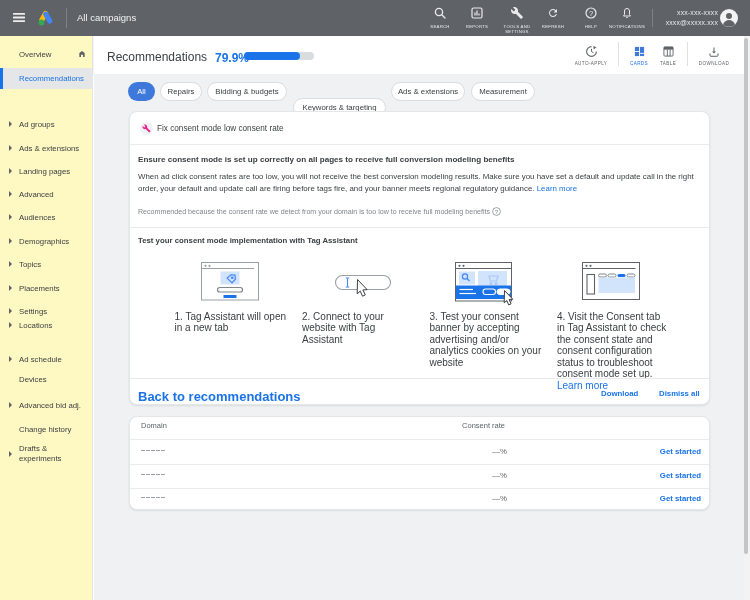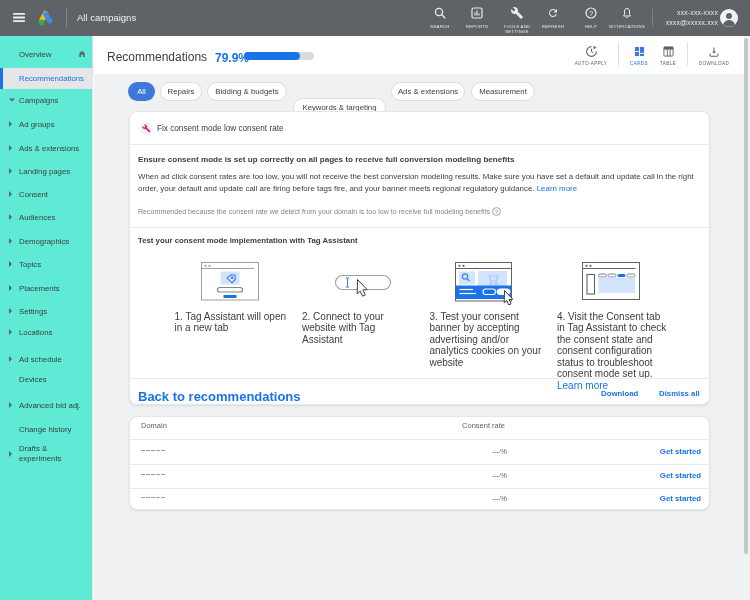--- a/index.html
+++ b/index.html
@@ -4,21 +4,21 @@
 <style>
 *{margin:0;padding:0;box-sizing:border-box;}
 html,body{width:750px;height:600px;overflow:hidden;background:#fff;font-family:"Liberation Sans",sans-serif;}
 .abs{position:absolute;}
 
 #topbar{position:absolute;left:0;top:0;width:750px;height:36px;background:#5f6368;}
 .tb-lbl{position:absolute;font-size:4.3px;letter-spacing:.25px;color:#e8eaed;text-align:center;white-space:nowrap;transform:translateX(-50%);}
 .tb-ic{position:absolute;transform:translate(-50%,-50%);}
 #acct{position:absolute;right:32px;top:8px;text-align:right;color:#e8eaed;font-size:6.8px;line-height:9.5px;letter-spacing:.2px;}
 
-#sidebar{position:absolute;left:0;top:36px;width:93px;height:564px;background:#5eead4;border-right:1px solid #e2e4e6;}
+#sidebar{position:absolute;left:0;top:36px;width:93px;height:564px;background:#fef9c3;border-right:1px solid #e2e4e6;}
 .nav-item{position:absolute;left:0;width:93px;height:23px;font-size:7.8px;color:#3c4043;}
 .nav-item .txt{position:absolute;left:19px;top:50%;transform:translateY(-50%);white-space:nowrap;}
 .nav-item .arr{position:absolute;left:9px;top:50%;transform:translateY(-50%);width:0;height:0;}
 .arr-r{border-left:3.5px solid #5f6368;border-top:3px solid transparent;border-bottom:3px solid transparent;}
 .arr-d{border-top:3.5px solid #5f6368;border-left:3px solid transparent;border-right:3px solid transparent;}
 #navsel{position:absolute;left:0;top:32px;width:93px;height:20.5px;background:#e4e6e8;}
 #navsel .bar{position:absolute;left:0;top:0;width:3px;height:20.5px;background:#1a73e8;}
 #navsel .txt{position:absolute;left:19px;top:50%;transform:translateY(-50%);color:#1a73e8;font-size:7.8px;}
 
 #mainheader{position:absolute;left:94px;top:36px;width:656px;height:38px;background:#fff;box-shadow:0 1px 2px rgba(60,64,67,.18);}
@@ -110,39 +110,35 @@
   <div class="nav-item" style="top:6px;">
       <span class="txt">Overview</span>
     <svg class="abs" style="left:78px;top:7.5px;" width="8" height="8" viewBox="0 0 24 24">
         <path fill="#5f6368" d="M12 3L4 9v12h5v-7h6v7h5V9l-8-6z"></path>
       </svg>
   </div>
   <div id="navsel">
       <div class="bar"></div>
       <span class="txt">Recommendations</span>
     </div>
-  <div class="nav-item" style="top:52.9px;">
-      <span class="arr arr-d"></span>
-      <span class="txt">Campaigns</span>
-    </div>
   <div class="nav-item" style="top:76.5px;">
       <span class="arr arr-r"></span>
       <span class="txt">Ad groups</span>
     </div>
   <div class="nav-item" style="top:100px;">
       <span class="arr arr-r"></span>
       <span class="txt">Ads &amp; extensions</span>
     </div>
   <div class="nav-item" style="top:123.5px;">
       <span class="arr arr-r"></span>
       <span class="txt">Landing pages</span>
     </div>
   <div class="nav-item" style="top:146px;">
       <span class="arr arr-r"></span>
-      <span class="txt">Consent</span>
+      <span class="txt">Advanced</span>
     </div>
   <div class="nav-item" style="top:169.5px;">
       <span class="arr arr-r"></span>
       <span class="txt">Audiences</span>
     </div>
   <div class="nav-item" style="top:193.2px;">
       <span class="arr arr-r"></span>
       <span class="txt">Demographics</span>
     </div>
   <div class="nav-item" style="top:216.9px;">
@@ -150,21 +146,21 @@
       <span class="txt">Topics</span>
     </div>
   <div class="nav-item" style="top:240.8px;">
       <span class="arr arr-r"></span>
       <span class="txt">Placements</span>
     </div>
   <div class="nav-item" style="top:263.7px;">
       <span class="arr arr-r"></span>
       <span class="txt">Settings</span>
     </div>
-  <div class="nav-item" style="top:284px;padding-left:45px;">
+  <div class="nav-item" style="top:277px;padding-left:45px;">
       <span class="arr arr-r"></span>
       <span class="txt">Locations</span>
     </div>
   <div class="nav-item" style="top:311px;">
       <span class="arr arr-r"></span>
       <span class="txt">Ad schedule</span>
     </div>
   <div class="nav-item" style="top:331.5px;">
       <span class="txt">Devices</span>
     </div>

